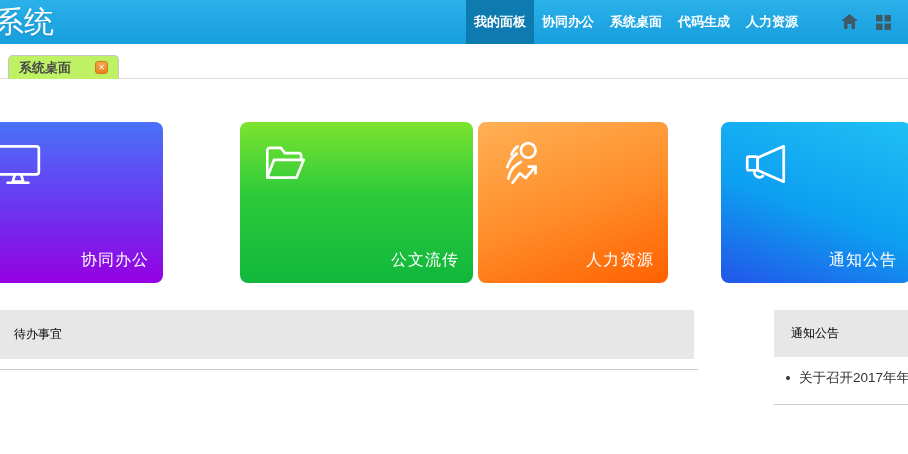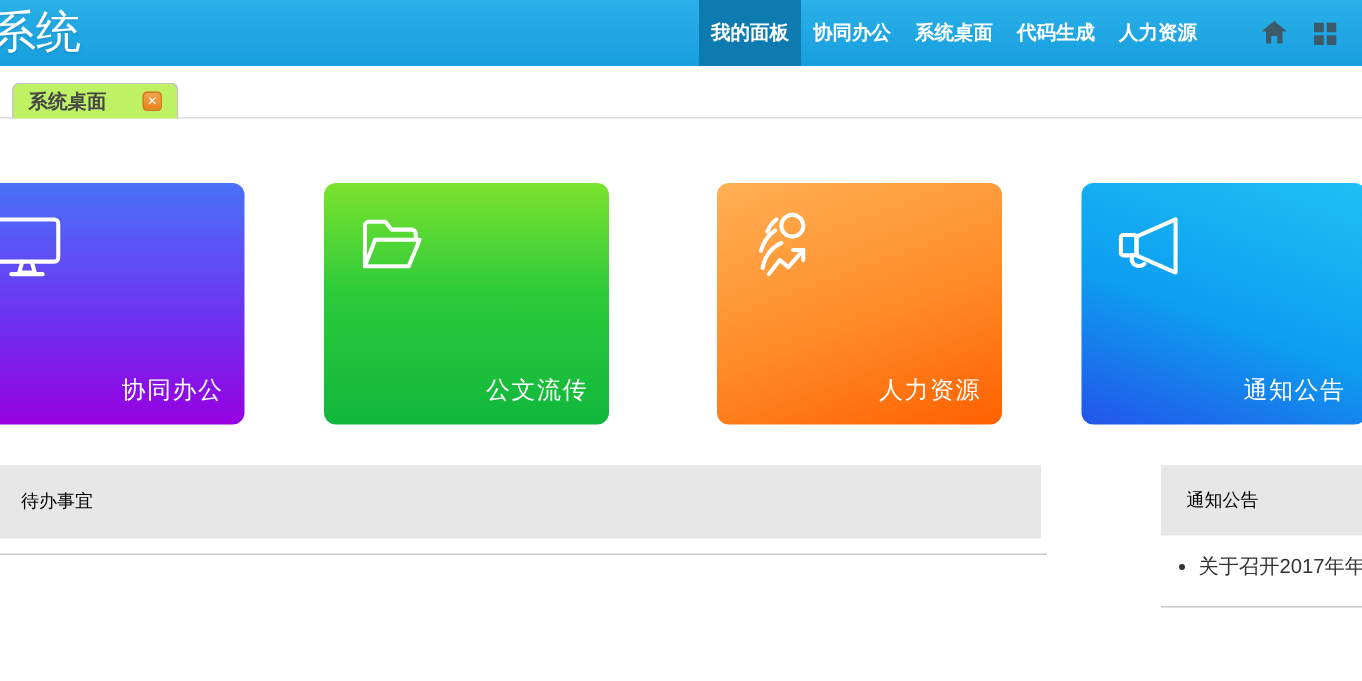--- a/index.html
+++ b/index.html
@@ -28,21 +28,21 @@
   .tab-close{width:13px;height:13px;border-radius:3px;position:relative;cursor:pointer;
     background:linear-gradient(180deg,#f6a54f 0%,#e8821f 100%);border:1px solid #d3761c;box-sizing:border-box;}
   .tab-close::before{content:"✕";position:absolute;left:0;top:0;width:11px;height:11px;
     color:#fff;font-size:8px;line-height:11px;text-align:center;font-weight:bold;}
 
   
   .tile{position:absolute;top:122px;width:190px;height:161px;border-radius:8px;cursor:pointer;}
   .tile svg{position:absolute;left:20px;top:17px;}
   .tile-label{position:absolute;right:14px;bottom:12px;color:#fff;font-size:16px;letter-spacing:1px;}
   .tile-oa{left:-27px;background:linear-gradient(180deg,#4a72f8 0%,#6d33f0 55%,#9600e2 100%);}
-  .tile-doc{left:216px;background:linear-gradient(180deg,#7ce32f 0%,#2dcb3a 45%,#10b73c 100%);}
+  .tile-doc{left:240px;background:linear-gradient(180deg,#7ce32f 0%,#2dcb3a 45%,#10b73c 100%);padding-left:43px;}
   .tile-hr{left:478px;background:linear-gradient(160deg,#ffb055 0%,#ff8b27 55%,#ff6000 100%);}
   .tile-notice{left:721px;background:linear-gradient(200deg,#1fc0f5 0%,#0d9ef0 55%,#2355e9 100%);}
 
   
   .panel-header{position:absolute;background:#e7e7e7;display:flex;align-items:center;}
   .panel-title{font-size:12px;color:#000000;}
   .ph-todo{left:-16px;top:310px;width:710px;height:49px;padding-left:30px;box-sizing:border-box;}
   .line-todo{position:absolute;left:-16px;top:369px;width:714px;height:1px;background:#c9c9c9;}
   .ph-notice{left:774px;top:310px;width:190px;height:47px;padding-left:17px;box-sizing:border-box;}
   .notice-item{position:absolute;left:774px;top:363px;width:190px;height:30px;

